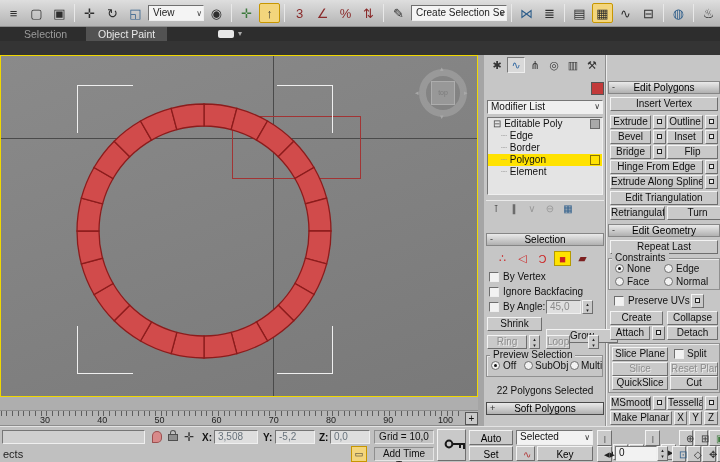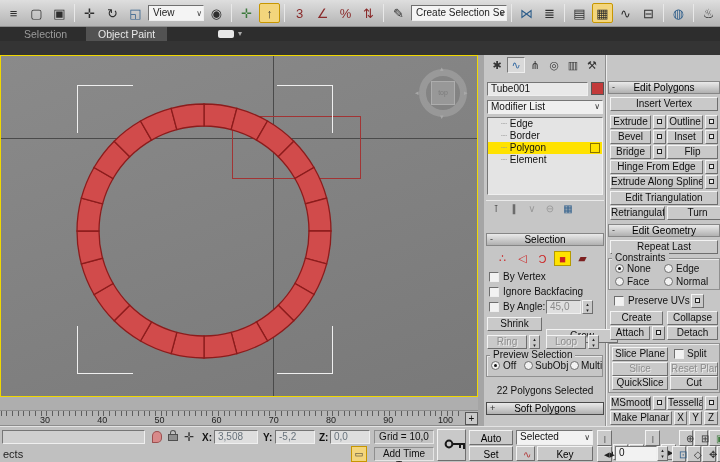--- a/index.html
+++ b/index.html
@@ -198,30 +198,30 @@
       <div class="vcarr" style="left:47px;top:22px;">▸</div>
     </div>
   </div>
 
   <div id="pdivider"></div>
 
   <div id="panel">
     <div id="colsep"></div>
     <div id="paneltabs"></div>
 
-    <div class="sunk" style="left:3px;top:27px;width:101px;height:14px;background:#e9e9e9;">Tube001</div>
     <div style="position:absolute;left:107px;top:27px;width:13px;height:13px;background:#c23a3a;border:1px solid #555;"></div>
 
     <div class="sunk" style="left:3px;top:45px;width:116px;height:14px;background:#efefef;">
       <span>Modifier List</span>
       <span style="position:absolute;right:2px;top:0;font-size:8px;color:#333;">∨</span>
     </div>
 
     <div id="stackbox" style="position:absolute;left:3px;top:62px;width:116px;height:78px;background:#e4e4e4;
          border:1px solid;border-color:#767676 #efefef #efefef #767676;overflow:hidden;">
+        <div class="stkrow"><span style="color:#444;">⊟ </span><span>Editable Poly</span><span class="sic"></span></div>
         <div class="stkrow"><span style="color: rgb(154, 154, 154); padding-left: 8px;">┈ </span><span>Edge</span></div>
         <div class="stkrow"><span style="color: rgb(154, 154, 154); padding-left: 8px;">┈ </span><span>Border</span></div>
         <div class="stkrow sel"><span style="color: rgb(154, 154, 154); padding-left: 8px;">┈ </span><span>Polygon</span><span class="sic" style="border-color: rgb(138, 116, 0);"></span></div>
         <div class="stkrow"><span style="color: rgb(154, 154, 154); padding-left: 8px;">┈ </span><span>Element</span></div>
       </div>
 
     <div id="stacktools" style="position:absolute;left:2px;top:145px;width:118px;height:16px;
          border-top:1px solid #e9e9e9;display:flex;gap:2px;padding-left:2px;">
         <div class="stool">⊺</div>
         <div class="stool">∥</div>
@@ -246,21 +246,21 @@
     <div class="cb" style="left:5px;top:232px;"></div>
     <div class="lbl" style="left:19px;top:231px;">Ignore Backfacing</div>
     <div class="cb" style="left:5px;top:247px;"></div>
     <div class="lbl" style="left:19px;top:246px;">By Angle:</div>
     <div class="sunk" style="left:62px;top:245px;width:35px;height:14px;color:#8a8a8a;">45,0</div>
     <div class="spin" style="left:98px;top:245px;">▴<br>▾</div>
     <button class="b" style="left:3px;top:262px;width:55px;">Shrink</button>
     <button class="b" style="left:62px;top:274px;width:72px;text-align:center;">Grow</button>
     <button class="b dis" style="left:3px;top:280px;width:40px;">Ring</button>
     <div class="spin" style="left:45px;top:280px;">▴<br>▾</div>
-    <button class="b dis" style="left:62px;top:280px;width:40px;">Loop</button>
+    <button class="b dis" style="left:62px;top:280px;width:24px;">Loop</button>
     <div class="spin" style="left:104px;top:280px;">▴<br>▾</div>
     <div class="grp" style="left:2px;top:300px;width:117px;height:22px;"></div>
     <div class="grplbl" style="left:6px;top:295px;">Preview Selection</div>
     <div class="rd on" style="left:7px;top:306px;"></div>
     <div class="lbl" style="left:19px;top:305px;">Off</div>
     <div class="rd" style="left:40px;top:306px;"></div>
     <div class="lbl" style="left:51px;top:305px;">SubObj</div>
     <div class="rd" style="left:86px;top:306px;"></div>
     <div class="lbl" style="left:97px;top:305px;">Multi</div>
     <div class="lbl" style="left:0;top:330px;width:122px;text-align:center;">22 Polygons Selected</div>

